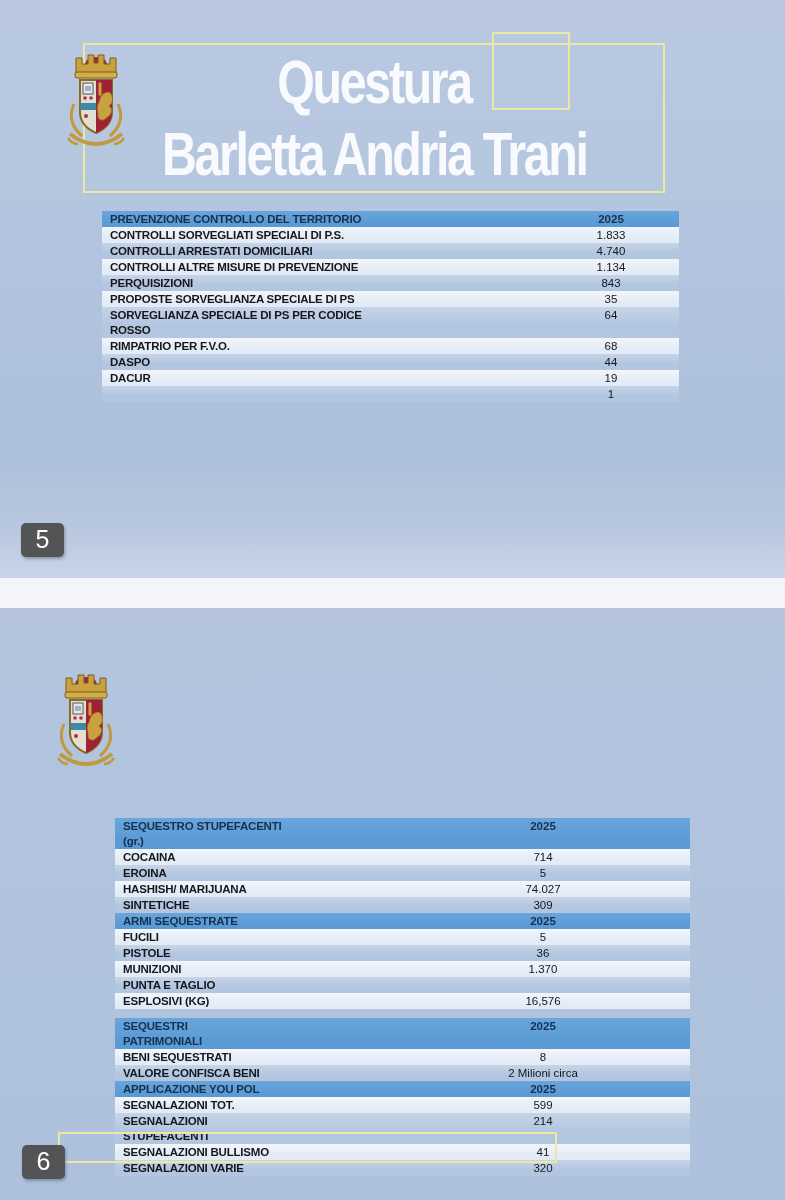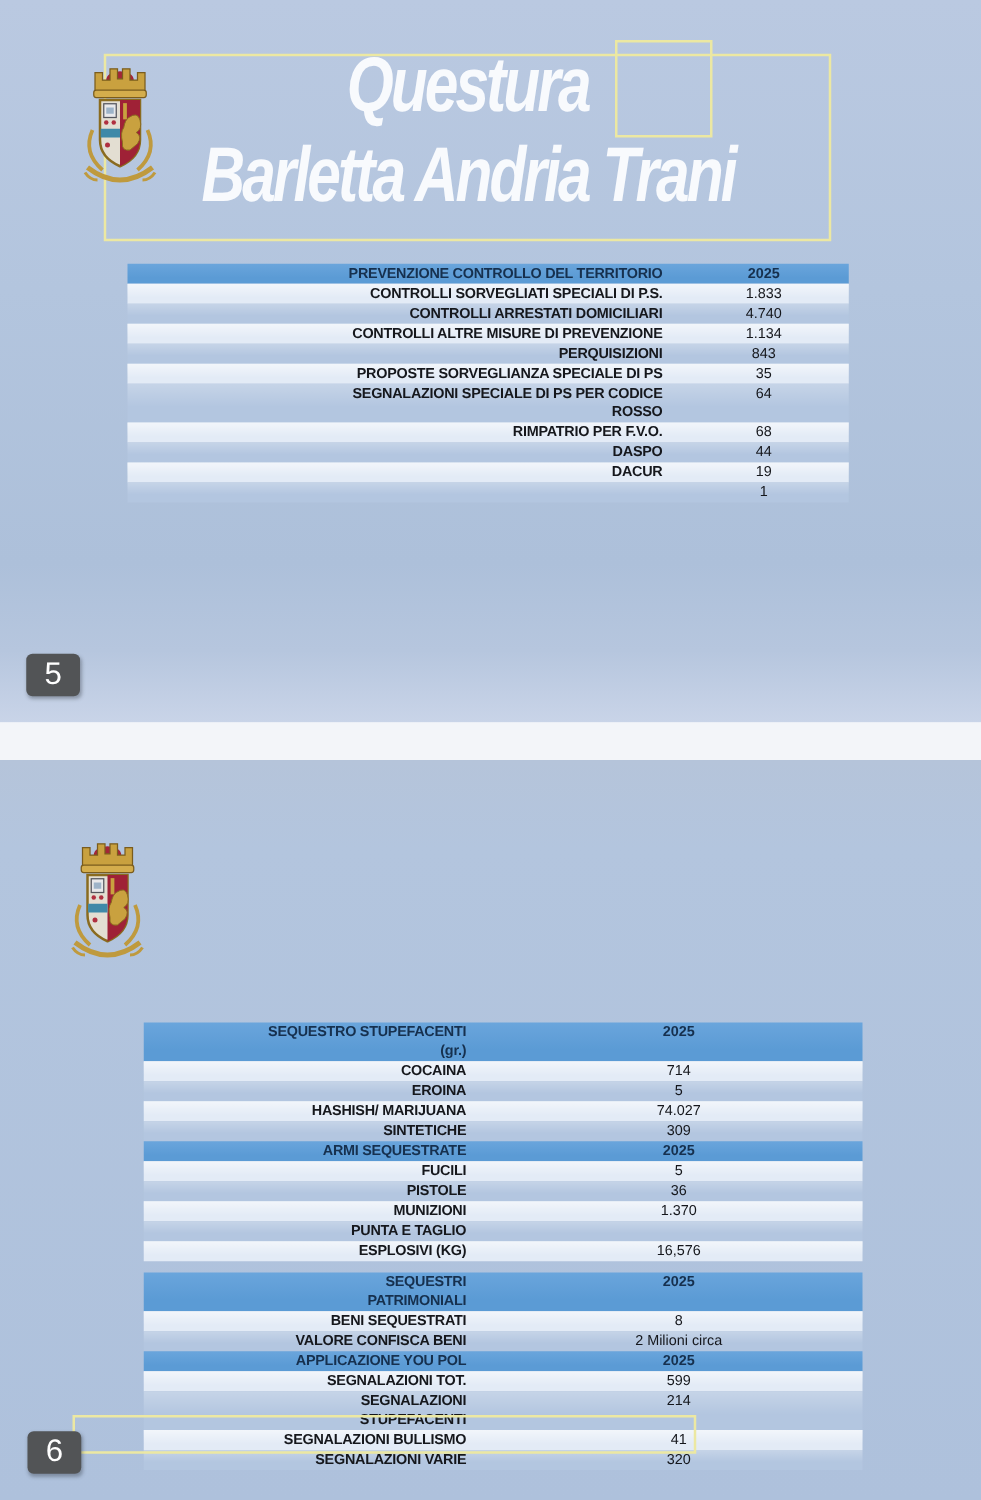--- a/index.html
+++ b/index.html
@@ -18,38 +18,38 @@
     top:608px; height:592px;
     background:linear-gradient(180deg,#b5c4da 0%,#b3c5de 12%,#aec1dc 100%);
   }
   .gap-band { position:absolute; left:0; top:578px; width:785px; height:30px; background:#f3f5f9; }
 
   .title-border { position:absolute; border:2px solid var(--accent-yellow); }
   .tb5 { left:83px; top:43px; width:582px; height:150px; }
   .accent-square { position:absolute; left:492px; top:32px; width:78px; height:78px; border:2px solid var(--accent-yellow); }
 
   .slide-title { position:absolute; display:flex; flex-direction:column; align-items:center; color:var(--title-white); font-weight:700; }
-  .st5 { left:83px; top:30px; width:582px; height:150px;font-style:italic; }
+  .st5 { left:83px; top:43px; width:582px; height:150px; }
   .title-line { line-height:70px; font-size:62px; letter-spacing:-3px; transform:scaleX(0.78); transform-origin:center; white-space:nowrap; }
   .title-line.l1 { margin-top:4px; }
   .title-line.l2 { margin-top:2px; }
 
   .crest { position:absolute; }
   .crest5 { left:62px; top:46px; }
 
   .table { position:absolute; font-size:11.5px; }
   .t5  { left:102px; top:211px; width:577px; }
   .t6a { left:115px; top:818px;  width:575px; }
   .t6b { left:115px; top:1018px; width:575px; }
   .row { display:flex; align-items:flex-start; min-height:16px; padding:1px 8px 0; }
   .row-header { background:linear-gradient(180deg,#6aa5dc,var(--header-blue) 70%); color:var(--header-text); }
   .row-header .cl, .row-header .cv { font-weight:700; }
   .row-light { background:linear-gradient(180deg,rgba(255,255,255,.55),rgba(255,255,255,0) 70%),var(--row-light); color:var(--row-text); }
   .row-dark  { background:linear-gradient(180deg,rgba(255,255,255,.25),rgba(255,255,255,0) 60%),var(--row-dark);  color:var(--row-text); }
-  .cl { font-weight:700; white-space:pre-line; line-height:15px; letter-spacing:-0.2px;text-align:right; }
+  .cl { font-weight:700; white-space:pre-line; line-height:15px; letter-spacing:-0.2px; }
   .t5 .cl  { width:420px; }
   .t6a .cl, .t6b .cl { width:250px; }
   .cs { flex:1; }
   .cv { text-align:center; line-height:15px; font-weight:400; }
   .t5 .cv  { width:120px; }
   .t6a .cv, .t6b .cv { width:278px; }
 
   .page-badge {
     position:absolute; width:43px; height:34px; background:var(--badge-gray);
     border-radius:5px; color:#fff; font-size:25px; line-height:33px; text-align:center;
@@ -130,21 +130,21 @@
           <div class="cl">PERQUISIZIONI</div>
           <div class="cs"></div>
           <div class="cv">843</div>
         </div>
         <div class="row row-light">
           <div class="cl">PROPOSTE SORVEGLIANZA SPECIALE DI PS</div>
           <div class="cs"></div>
           <div class="cv">35</div>
         </div>
         <div class="row row-dark">
-          <div class="cl">SEGNALAZIONI SPECIALE DI PS PER CODICE
+          <div class="cl">SORVEGLIANZA SPECIALE DI PS PER CODICE
 ROSSO</div>
           <div class="cs"></div>
           <div class="cv">64</div>
         </div>
         <div class="row row-light">
           <div class="cl">RIMPATRIO PER F.V.O.</div>
           <div class="cs"></div>
           <div class="cv">68</div>
         </div>
         <div class="row row-dark">

